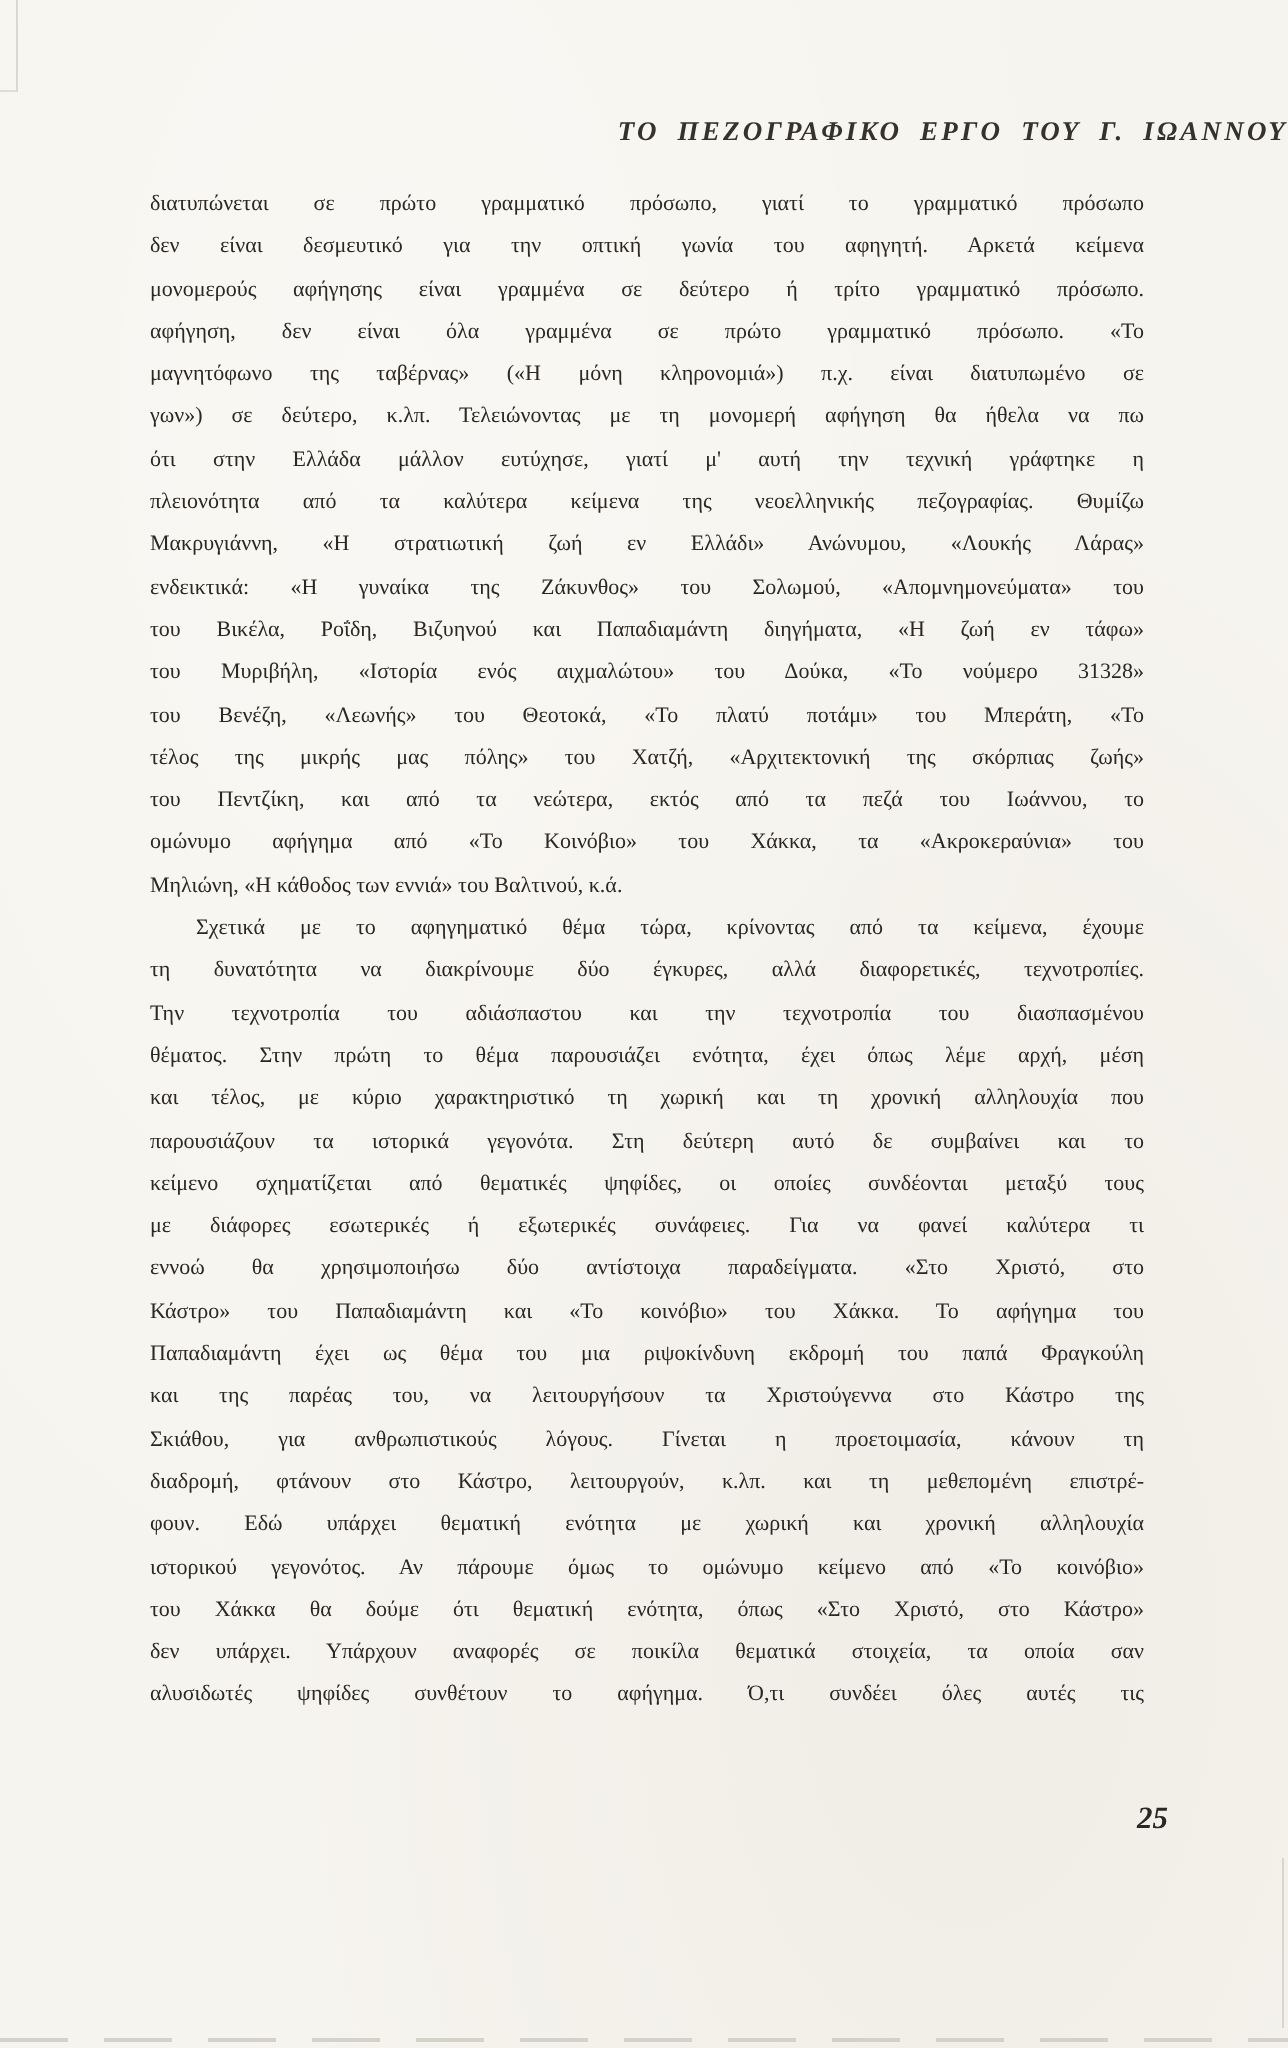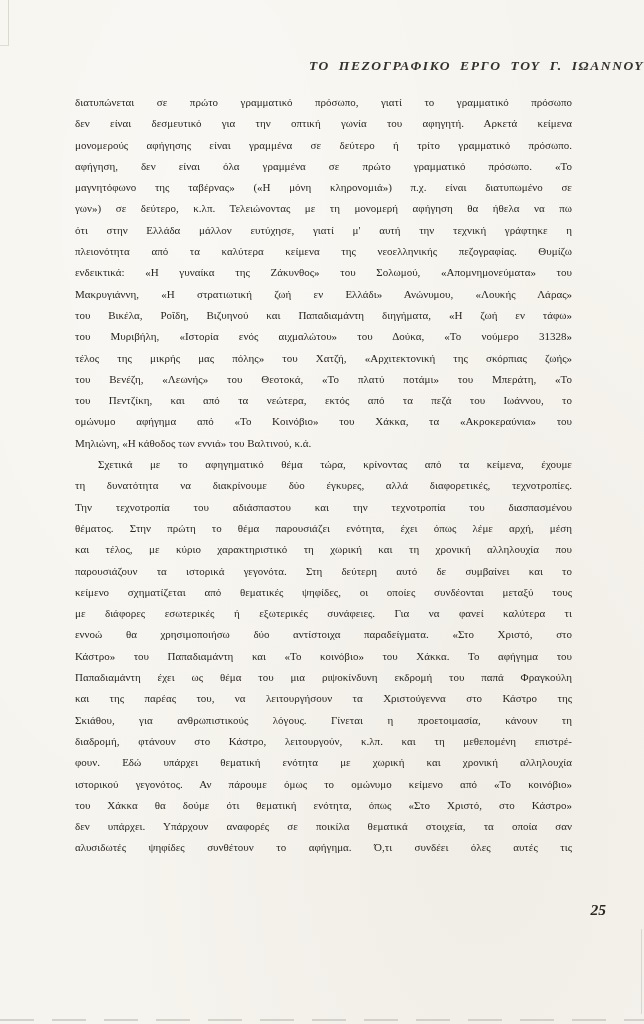--- a/index.html
+++ b/index.html
@@ -80,21 +80,21 @@
     text-align: right;
     text-align-last: left;
   }
   .text-line.indent {
     text-indent: 23px;
   }
 
   .page-number {
     position: absolute;
     top: 901px;
-    right: 38px;
+    right: 60px;
     font-style: italic;
     font-weight: 700;
     font-size: 15.5px;
     color: #2b2723;
     margin-left: 20px;
   }
 </style>
 </head>
 <body>
 
@@ -106,26 +106,26 @@
   <div class="text-block" id="text-block">
       <div class="para">
         <div class="text-line">διατυπώνεται σε πρώτο γραμματικό πρόσωπο, γιατί το γραμματικό πρόσωπο</div>
         <div class="text-line">δεν είναι δεσμευτικό για την οπτική γωνία του αφηγητή. Αρκετά κείμενα</div>
         <div class="text-line">μονομερούς αφήγησης είναι γραμμένα σε δεύτερο ή τρίτο γραμματικό πρόσωπο.</div>
         <div class="text-line">αφήγηση, δεν είναι όλα γραμμένα σε πρώτο γραμματικό πρόσωπο. «Το</div>
         <div class="text-line">μαγνητόφωνο της ταβέρνας» («Η μόνη κληρονομιά») π.χ. είναι διατυπωμένο σε</div>
         <div class="text-line">γων») σε δεύτερο, κ.λπ. Τελειώνοντας με τη μονομερή αφήγηση θα ήθελα να πω</div>
         <div class="text-line">ότι στην Ελλάδα μάλλον ευτύχησε, γιατί μ' αυτή την τεχνική γράφτηκε η</div>
         <div class="text-line">πλειονότητα από τα καλύτερα κείμενα της νεοελληνικής πεζογραφίας. Θυμίζω</div>
+        <div class="text-line">Μακρυγιάννη, «Η στρατιωτική ζωή εν Ελλάδι» Ανώνυμου, «Λουκής Λάρας»</div>
         <div class="text-line">ενδεικτικά: «Η γυναίκα της Ζάκυνθος» του Σολωμού, «Απομνημονεύματα» του</div>
-        <div class="text-line">Μακρυγιάννη, «Η στρατιωτική ζωή εν Ελλάδι» Ανώνυμου, «Λουκής Λάρας»</div>
         <div class="text-line">του Βικέλα, Ροΐδη, Βιζυηνού και Παπαδιαμάντη διηγήματα, «Η ζωή εν τάφω»</div>
         <div class="text-line">του Μυριβήλη, «Ιστορία ενός αιχμαλώτου» του Δούκα, «Το νούμερο 31328»</div>
+        <div class="text-line">του Βενέζη, «Λεωνής» του Θεοτοκά, «Το πλατύ ποτάμι» του Μπεράτη, «Το</div>
         <div class="text-line">τέλος της μικρής μας πόλης» του Χατζή, «Αρχιτεκτονική της σκόρπιας ζωής»</div>
-        <div class="text-line">του Βενέζη, «Λεωνής» του Θεοτοκά, «Το πλατύ ποτάμι» του Μπεράτη, «Το</div>
         <div class="text-line">του Πεντζίκη, και από τα νεώτερα, εκτός από τα πεζά του Ιωάννου, το</div>
         <div class="text-line">ομώνυμο αφήγημα από «Το Κοινόβιο» του Χάκκα, τα «Ακροκεραύνια» του</div>
         <div class="text-line no-justify">Μηλιώνη, «Η κάθοδος των εννιά» του Βαλτινού, κ.ά.</div>
       </div>
       <div class="para">
         <div class="text-line indent">Σχετικά με το αφηγηματικό θέμα τώρα, κρίνοντας από τα κείμενα, έχουμε</div>
         <div class="text-line">τη δυνατότητα να διακρίνουμε δύο έγκυρες, αλλά διαφορετικές, τεχνοτροπίες.</div>
         <div class="text-line">Την τεχνοτροπία του αδιάσπαστου και την τεχνοτροπία του διασπασμένου</div>
         <div class="text-line">θέματος. Στην πρώτη το θέμα παρουσιάζει ενότητα, έχει όπως λέμε αρχή, μέση</div>
         <div class="text-line">και τέλος, με κύριο χαρακτηριστικό τη χωρική και τη χρονική αλληλουχία που</div>

